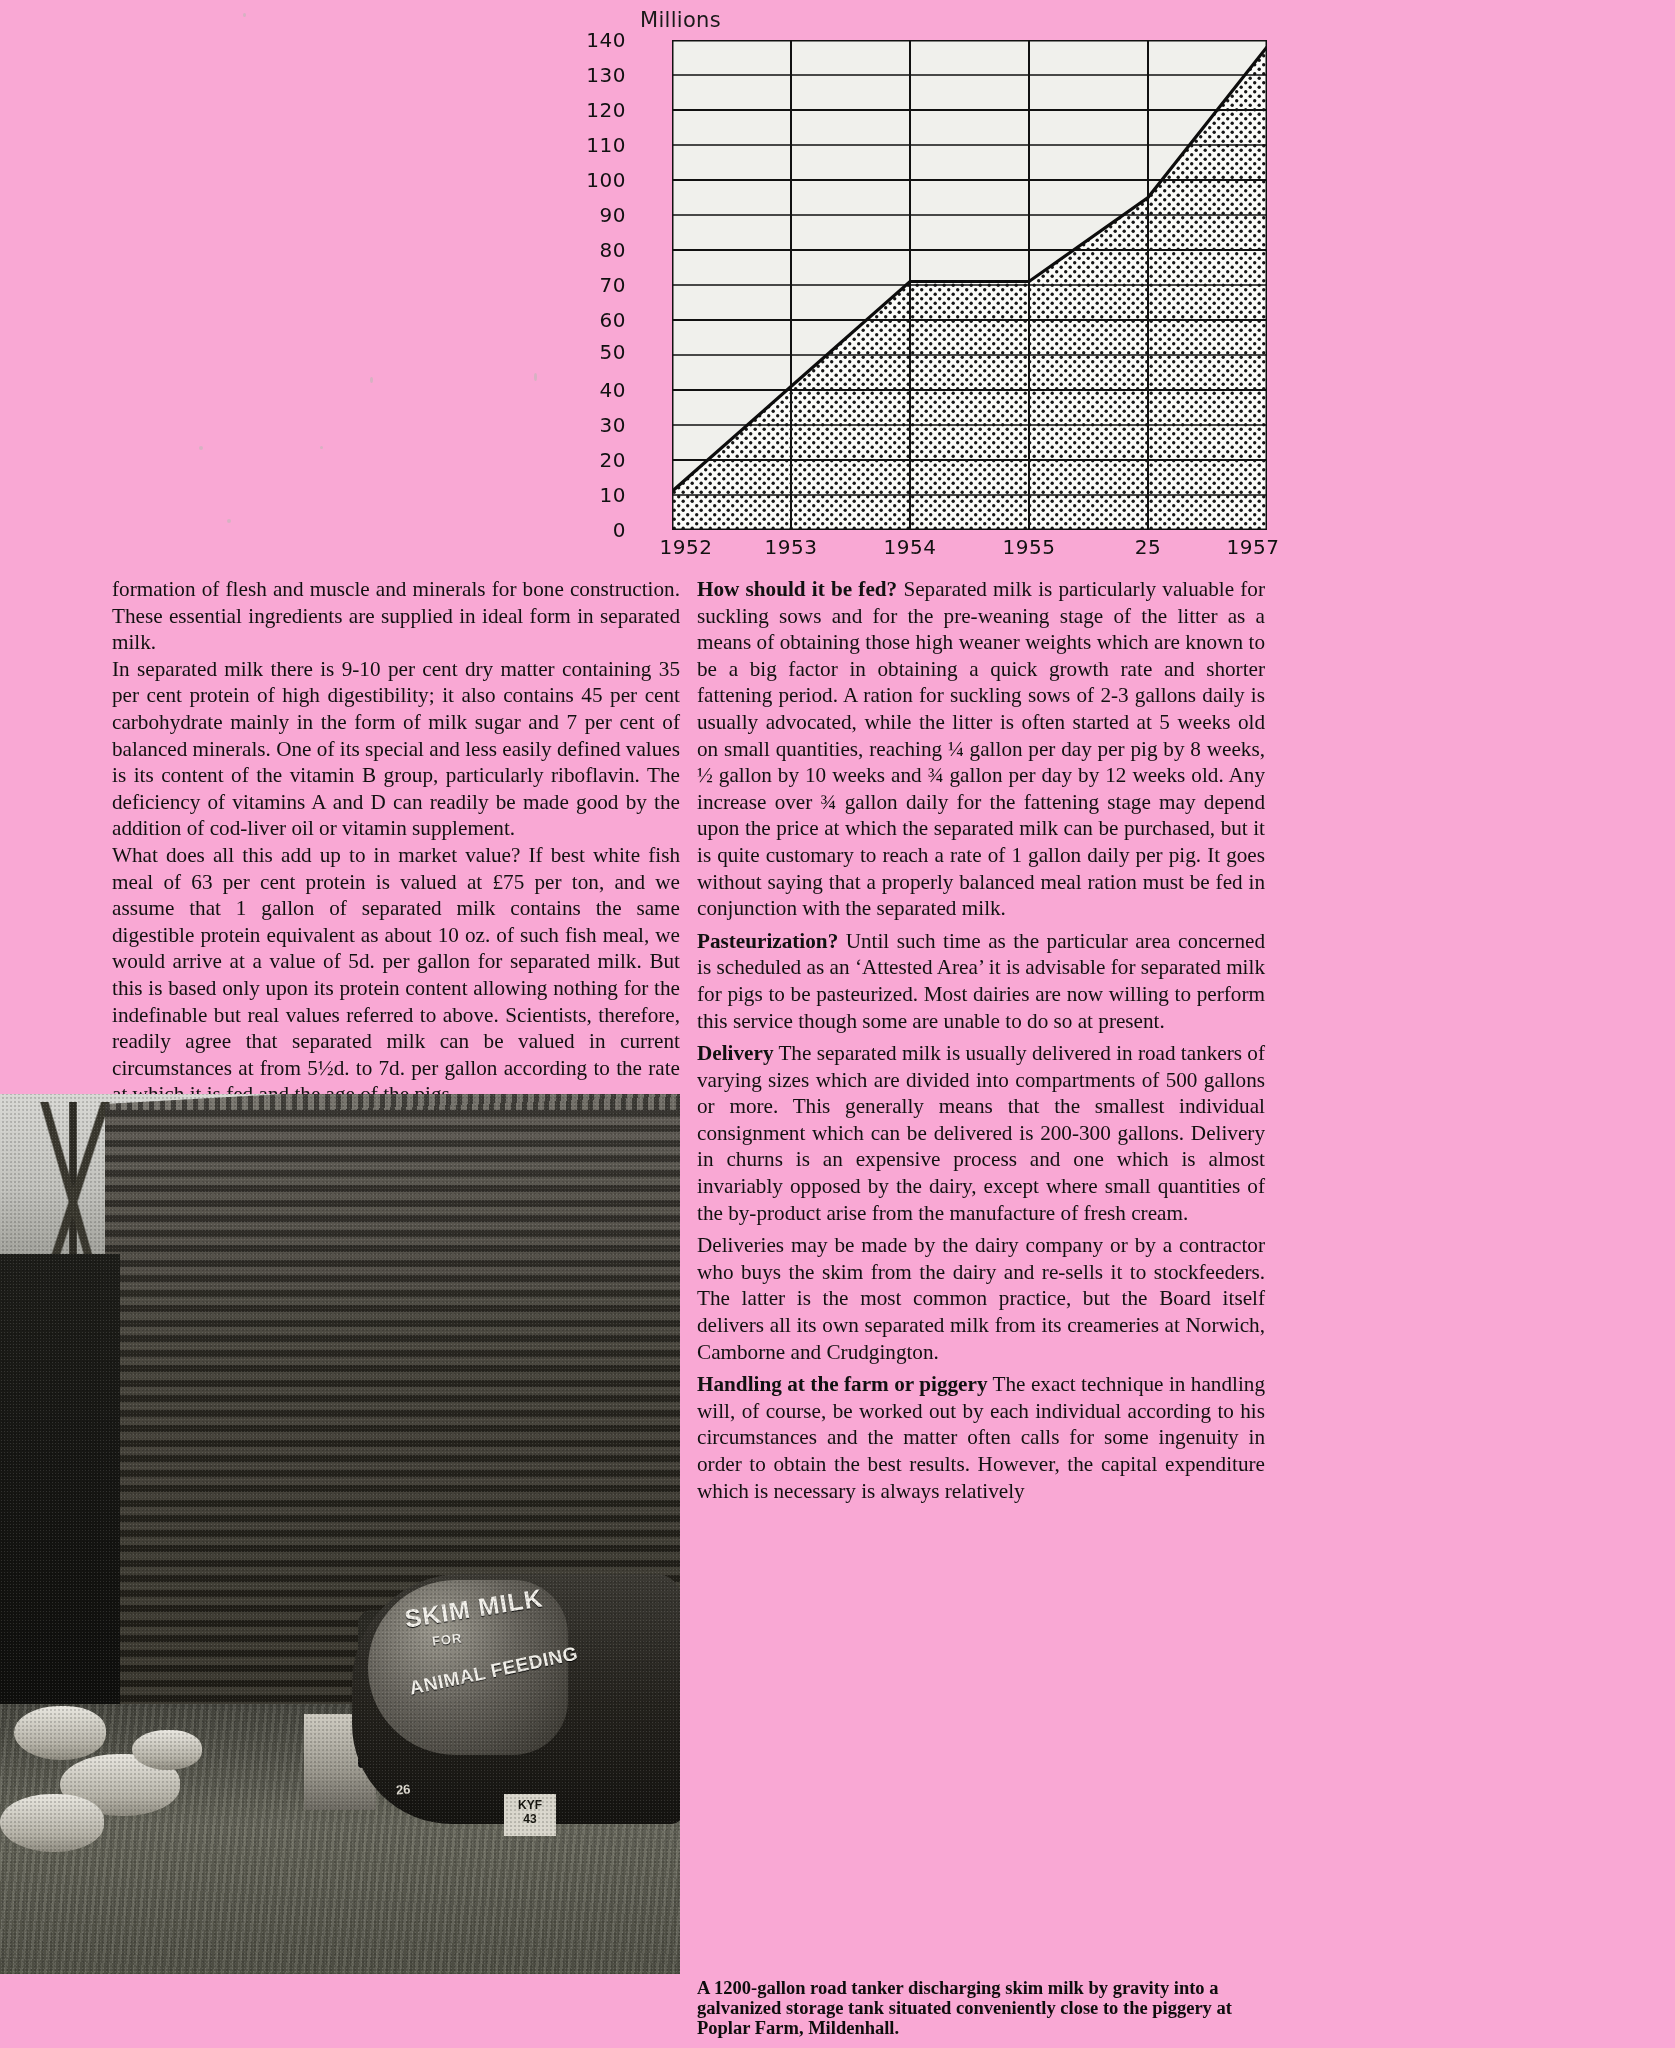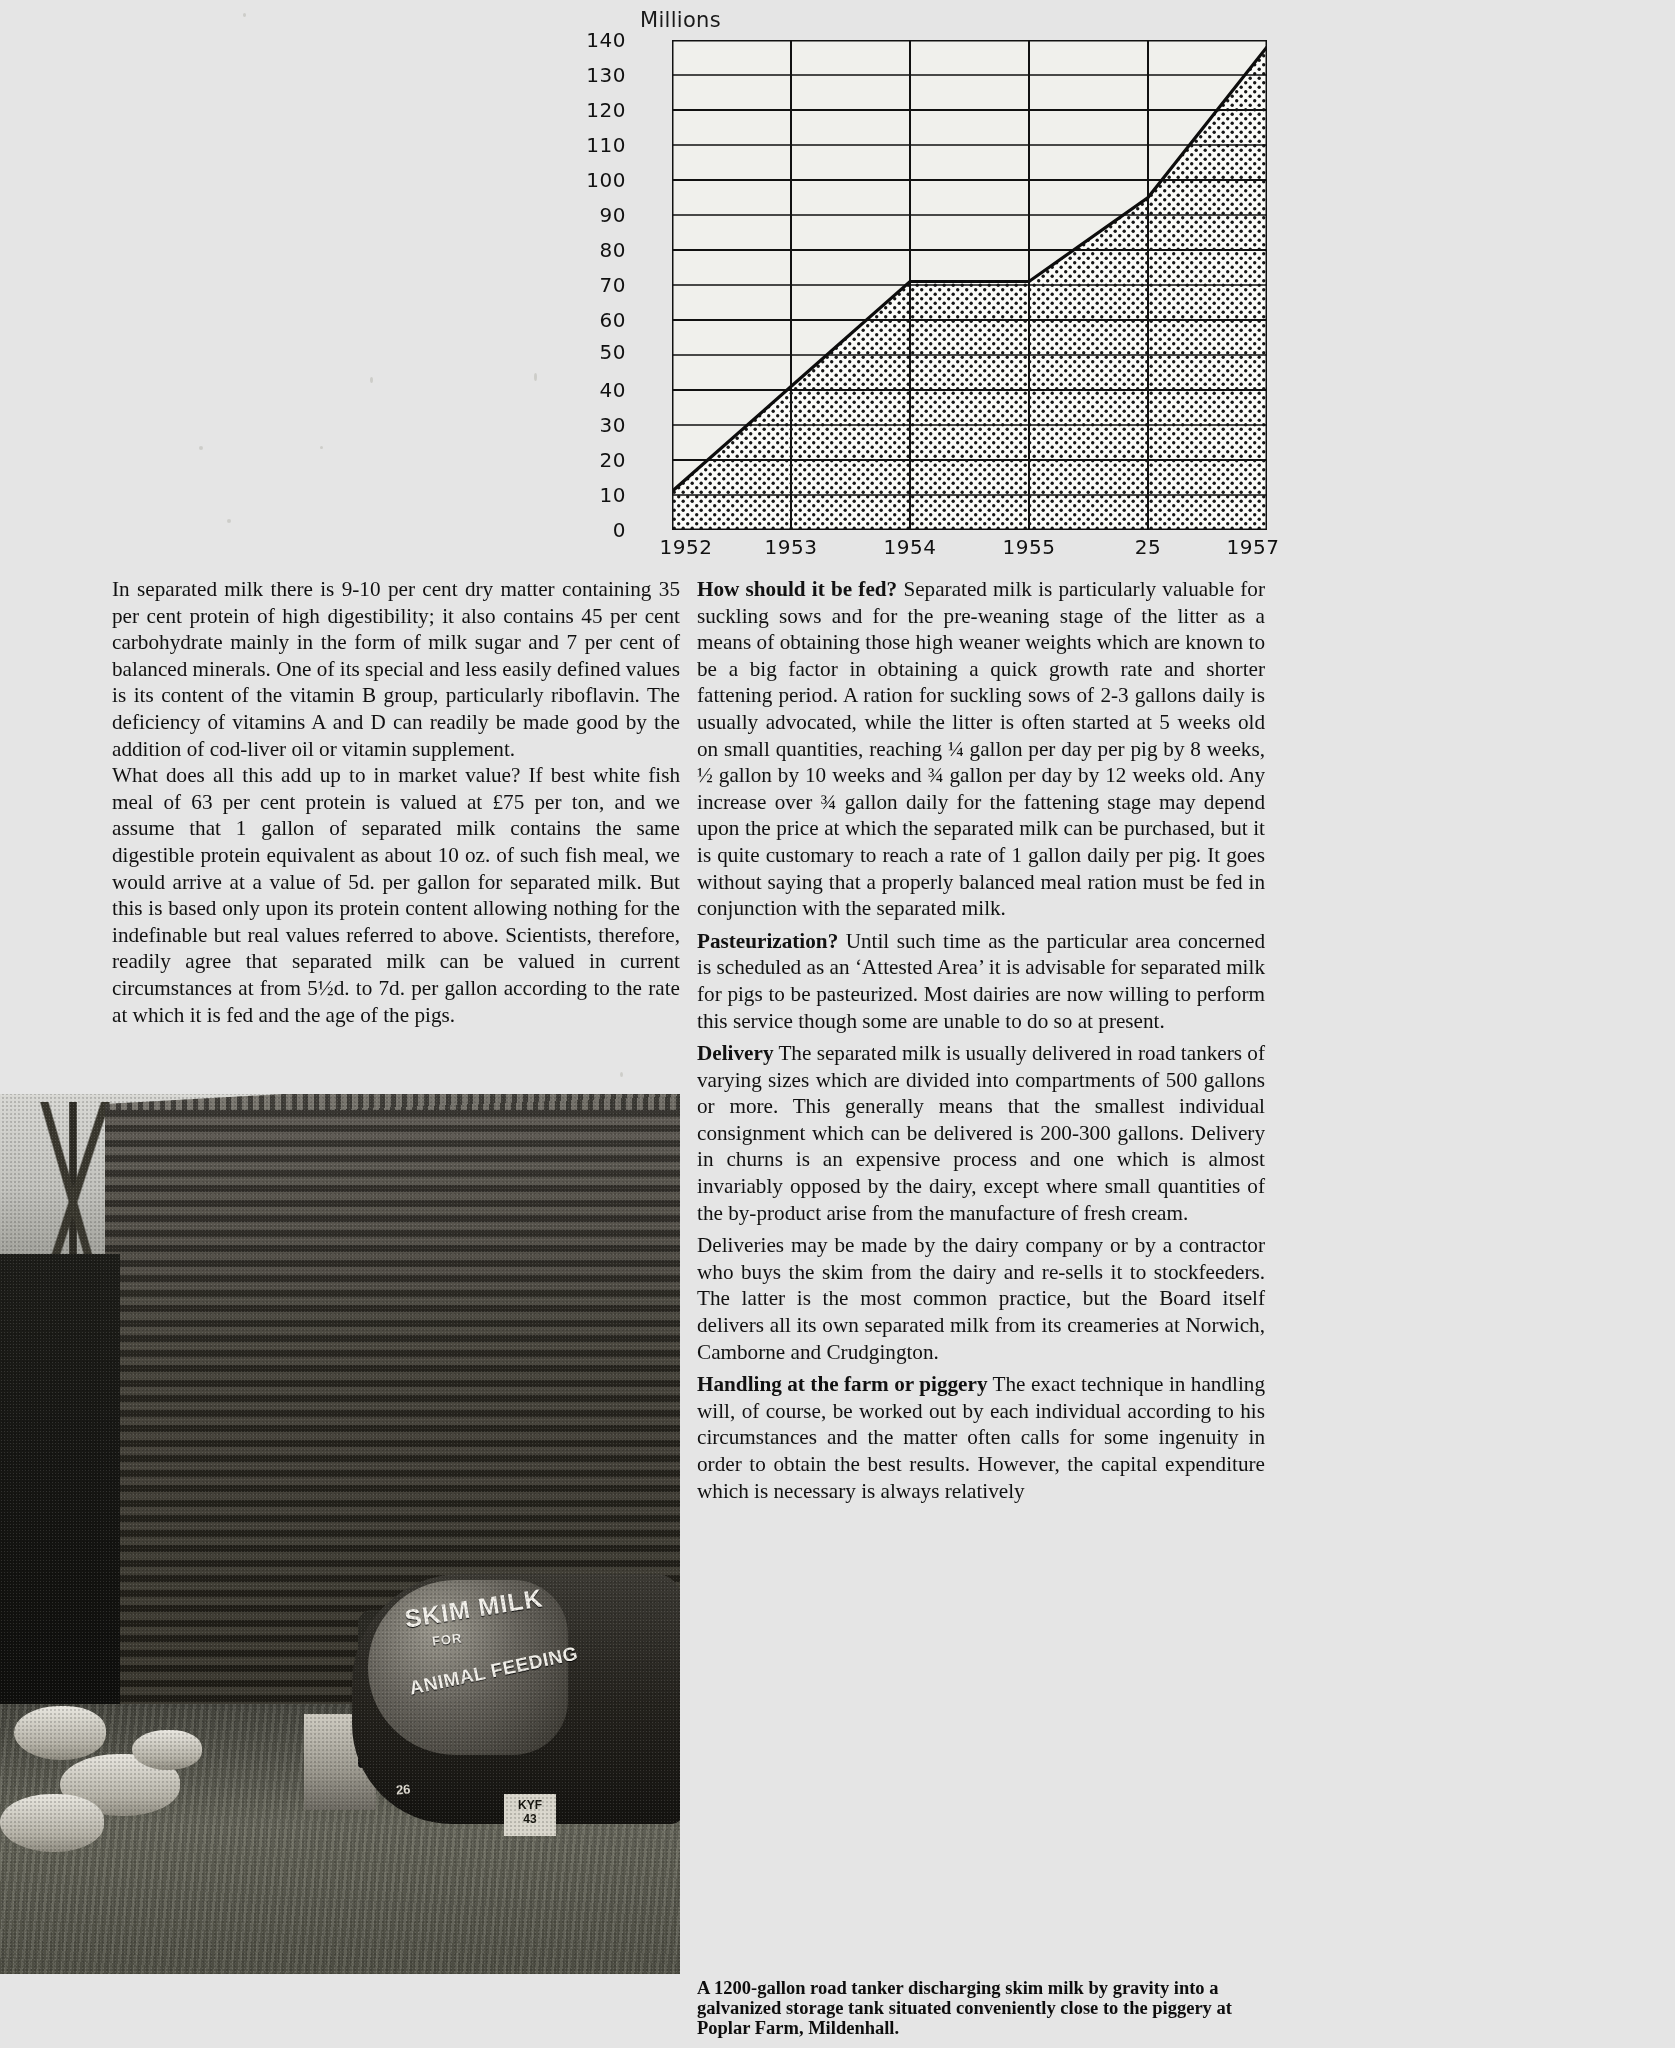--- a/index.html
+++ b/index.html
@@ -4,21 +4,21 @@
 <style>
   html, body {
     margin: 0;
     padding: 0;
     background: #ffffff;
   }
   .page {
     position: relative;
     width: 1675px;
     height: 2048px;
-    background: #e5e5e5;
+    background: #f9a8d4;
     font-family: "Liberation Serif", serif;
     color: #111111;
     overflow: hidden;
   }
 
   
   .chart-block {
     position: absolute;
     left: 632px;
     top: 8px;
@@ -352,20 +352,21 @@
         <div class="xlab" style="left: 119px;">1953</div>
         <div class="xlab" style="left: 238px;">1954</div>
         <div class="xlab" style="left: 357px;">1955</div>
         <div class="xlab" style="left: 476px;">25</div>
         <div class="xlab" style="left: 581px;">1957</div>
       </div>
   </div>
 
 
   <div class="col col-left">
+    <p>formation of flesh and muscle and minerals for bone construction.  These essential ingredients are supplied in ideal form in separated milk.</p>
     <p>In separated milk there is 9-10 per cent dry matter containing 35 per cent protein of high digestibility; it also contains 45 per cent carbohydrate mainly in the form of milk sugar and 7 per cent of balanced minerals.  One of its special and less easily defined values is its content of the vitamin B group, particularly riboflavin.  The deficiency of vitamins A and D can readily be made good by the addition of cod-liver oil or vitamin supplement.</p>
     <p>What does all this add up to in market value?  If best white fish meal of 63 per cent protein is valued at £75 per ton, and we assume that 1 gallon of separated milk contains the same digestible protein equivalent as about 10 oz. of such fish meal, we would arrive at a value of 5d. per gallon for separated milk.  But this is based only upon its protein content allowing nothing for the indefinable but real values referred to above.  Scientists, therefore, readily agree that separated milk can be valued in current circumstances at from 5½d. to 7d. per gallon according to the rate at which it is fed and the age of the pigs.</p>
   </div>
 
   <div class="col col-right">
     <p>
       <span class="runhead">How should it be fed?</span><span> Separated milk is particularly valuable for suckling sows and for the pre-weaning stage of the litter as a means of obtaining those high weaner weights which are known to be a big factor in obtaining a quick growth rate and shorter fattening period.  A ration for suckling sows of 2-3 gallons daily is usually advocated, while the litter is often started at 5 weeks old on small quantities, reaching ¼ gallon per day per pig by 8 weeks, ½ gallon by 10 weeks and ¾ gallon per day by 12 weeks old.  Any increase over ¾ gallon daily for the fattening stage may depend upon the price at which the separated milk can be purchased, but it is quite customary to reach a rate of 1 gallon daily per pig.  It goes without saying that a properly balanced meal ration must be fed in conjunction with the separated milk.</span>
     </p>
     <p>
       <span class="runhead">Pasteurization?</span><span>  Until such time as the particular area concerned is scheduled as an ‘Attested Area’ it is advisable for separated milk for pigs to be pasteurized.  Most dairies are now willing to perform this service though some are unable to do so at present.</span>

